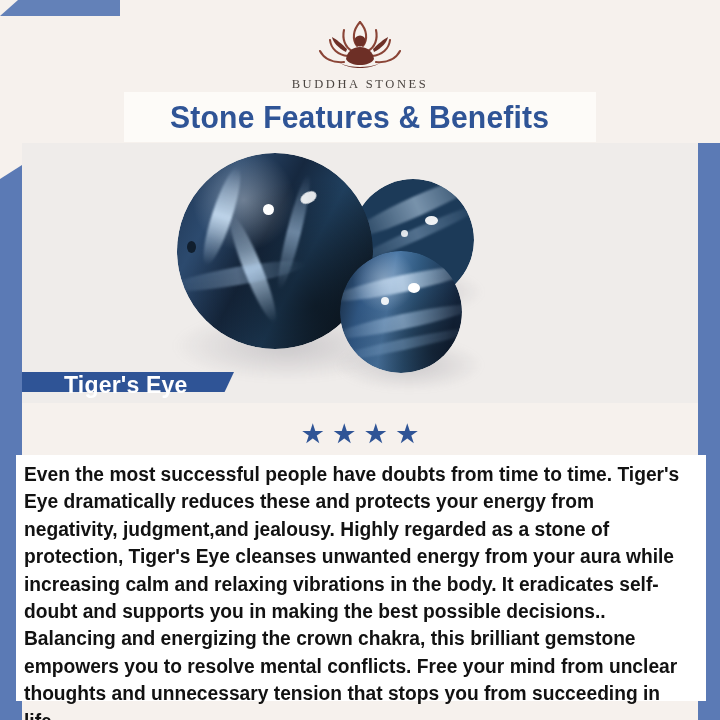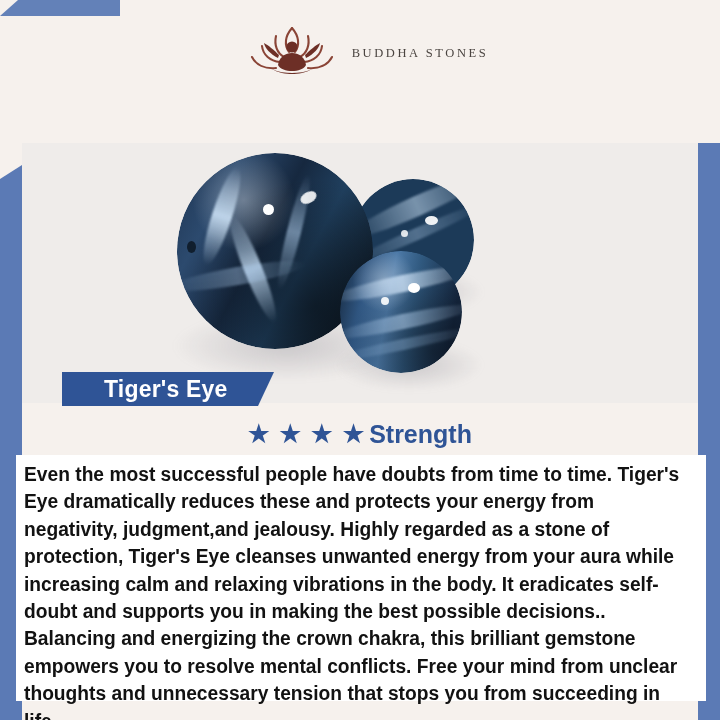--- a/index.html
+++ b/index.html
@@ -24,21 +24,21 @@
   }
   .bar-bottom-accent{
     right:0;bottom:0;width:120px;height:16px;
     clip-path:polygon(18px 0,120px 0,120px 16px,0 16px);
     background:#5b7ab5;opacity:.95;
   }
 
   
   .logo-wrap{
     position:absolute;left:0;right:0;top:14px;height:78px;
-    display:flex;flex-direction:row;align-items:center;justify-content:center;
+    display:flex;flex-direction:column;align-items:center;justify-content:flex-end;
   }
   .logo-mark{width:120px;height:58px;display:block;}
   .logo-word{
     margin-top:1px;
     font-family:"Liberation Serif",serif;
     font-size:12.5px;letter-spacing:2.6px;
     color:#4a4440;font-weight:400;white-space:nowrap;
   }
 
   
@@ -92,24 +92,24 @@
   #sphere-small{left:318px;top:108px;width:122px;height:122px;}
   #sphere-small .body{
     background:
       radial-gradient(circle at 36% 24%,rgba(255,255,255,.34),rgba(255,255,255,0) 26%),
       radial-gradient(circle at 76% 82%,rgba(0,0,0,.40),rgba(0,0,0,0) 62%),
       linear-gradient(100deg,#16293f 0%,#2f5580 20%,#4d7aa8 40%,#30597f 58%,#152740 88%);
   }
 
   
   .stone-label{
-    position:absolute;left:22px;top:372px;width:212px;height:34px;
+    position:absolute;left:22px;top:372px;width:212px;height:20px;
     background:#2f5496;
     clip-path:polygon(0 0,212px 0,196px 34px,0 34px);
-    display:flex;align-items:center;margin-left:40px;
+    display:flex;align-items:flex-start;
   }
   .stone-label-text{
     font-family:"Liberation Sans Narrow","Liberation Sans",sans-serif;
     font-weight:700;font-size:23px;color:#ffffff;
     padding-left:42px;white-space:nowrap;letter-spacing:.2px;
   }
 
   
   .benefits{
     position:absolute;left:0;right:0;top:415px;height:38px;
@@ -166,20 +166,23 @@
         <circle cx="60" cy="23" r="5.6"></circle>
         <path d="M60 29 C52 29,47 34,46 41 C48 45,54 47,60 47 C66 47,72 45,74 41 C73 34,68 29,60 29 Z"></path>
         <path d="M46 34 C38 30,33 24,32 19 C36 21,42 26,47 31 Z"></path>
         <path d="M74 34 C82 30,87 24,88 19 C84 21,78 26,73 31 Z"></path>
         <path d="M40 45 C46 49,54 50,60 50 C66 50,74 49,80 45 C74 48,66 49,60 49 C54 49,46 48,40 45 Z"></path>
       </g>
     </svg>
     <div class="logo-word">BUDDHA STONES</div>
   </div>
 
+  <div class="title-banner">
+    <div class="title-text">Stone Features &amp; Benefits</div>
+  </div>
 
   <div class="photo-panel">
     <div class="photo-inner">
 
       <div class="shadow-pool" style="left:150px;top:168px;width:230px;height:70px;"></div>
       <div class="shadow-pool" style="left:312px;top:196px;width:150px;height:52px;"></div>
       <div class="shadow-pool" style="left:332px;top:126px;width:130px;height:46px;"></div>
 
       <div class="sphere" id="sphere-medium">
         <div class="body"></div>
@@ -221,21 +224,20 @@
       <span class="star">★</span>
     </div>
     <div class="benefit">
       <span class="star">★</span>
     </div>
     <div class="benefit">
       <span class="star">★</span>
     </div>
     <div class="benefit">
       <span class="star">★</span>
-      <span>Strength</span>
     </div>
   </div>
 
   <div class="text-block">
     <p class="body-text">Even the most successful people have doubts from time to time. Tiger's Eye dramatically reduces these and protects your energy from negativity, judgment,and jealousy. Highly regarded as a stone of protection, Tiger's Eye cleanses unwanted energy from your aura while increasing calm and relaxing vibrations in the body. It eradicates self-doubt and supports you in making the best possible decisions.. Balancing and energizing the crown chakra, this brilliant gemstone empowers you to resolve mental conflicts. Free your mind from unclear thoughts and unnecessary tension that stops you from succeeding in life.</p>
   </div>
 
 </div>
 
 </body></html>

